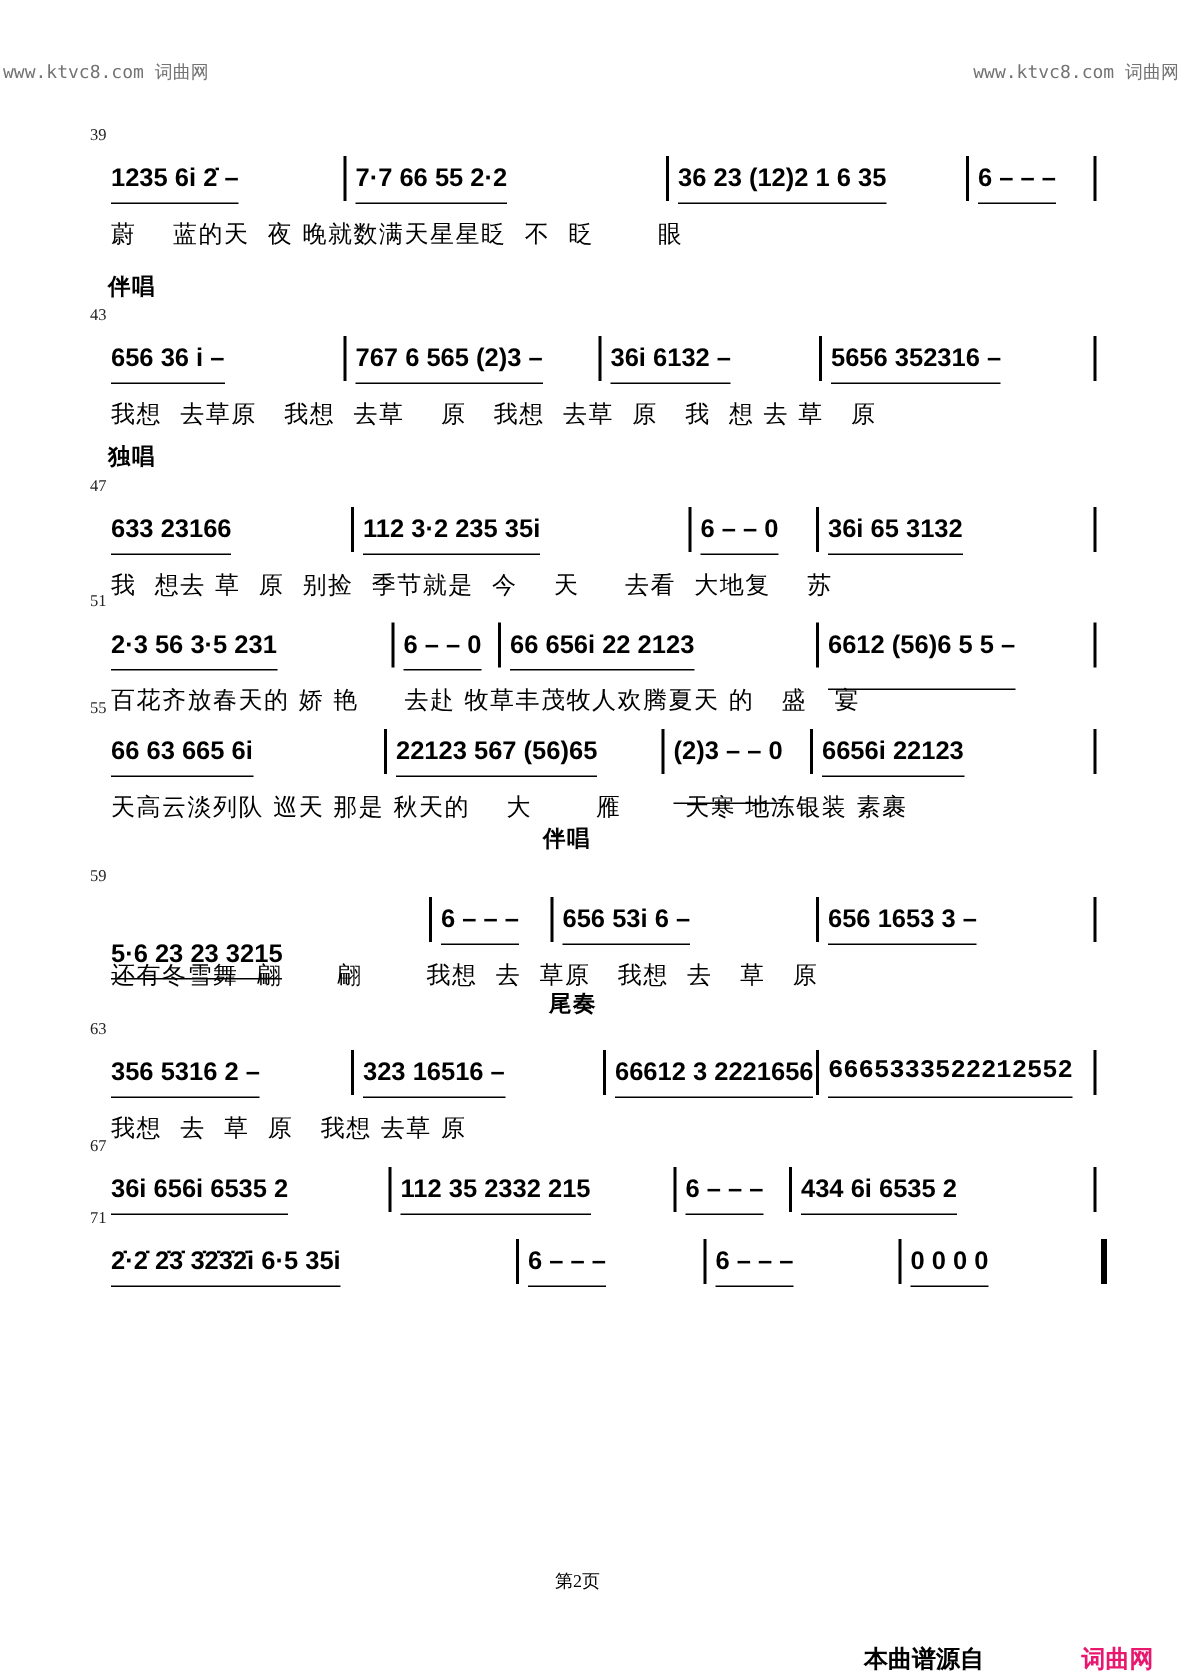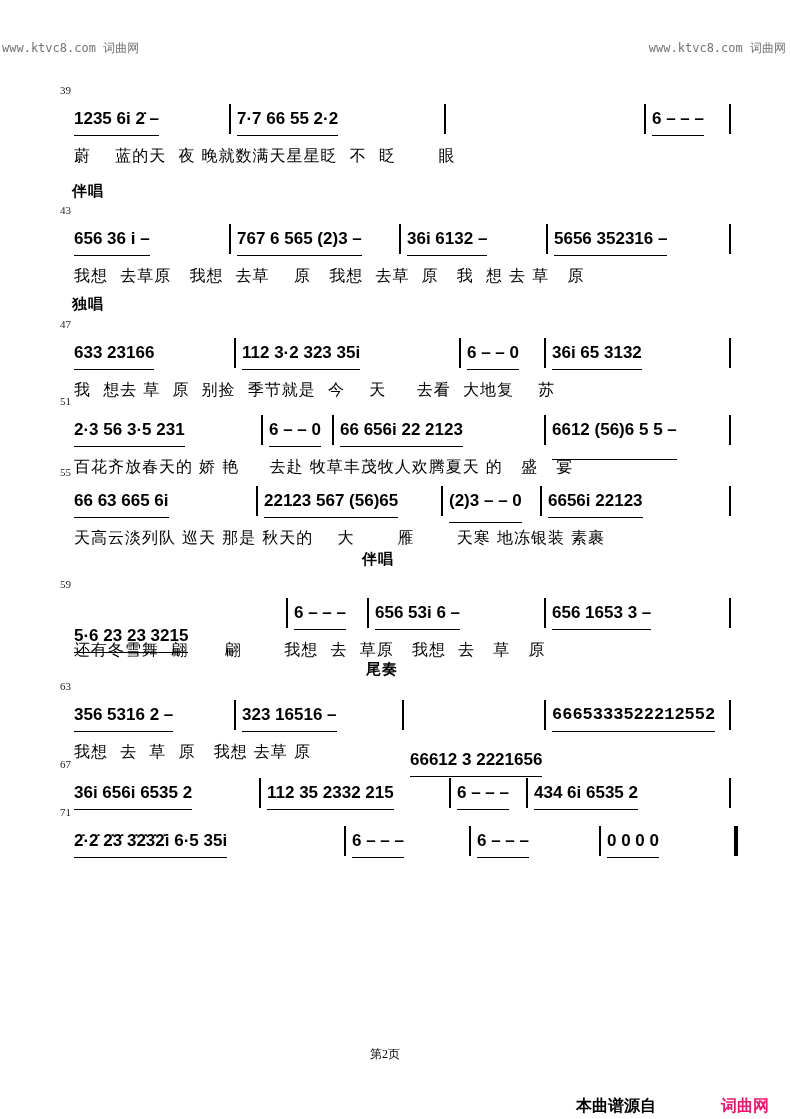--- a/index.html
+++ b/index.html
@@ -22,20 +22,21 @@
 
 <div class="wm wm-l">www.ktvc8.com 词曲网</div>
 <div class="wm wm-r">www.ktvc8.com 词曲网</div>
 
 <div id="score">
     <div class="mnum" style="top: 84px;">39</div>
     <div class="notes" style="top: 108px;">
       <div class="measure" style="left: 0px; border-bottom: 1px solid rgb(0, 0, 0); padding-bottom: 1px;">1235 6i 2̇ –</div>
       <div class="measure" style="left: 163px; border-bottom: 1px solid rgb(0, 0, 0); padding-bottom: 1px;">7·7 66 55 2·2</div>
       <div class="bar" style="left: 155px;"></div>
+      <div class="measure" style="left: 378px; border-bottom: 1px solid rgb(0, 0, 0); padding-bottom: 1px;">36 23 (12)2 1 6 35</div>
       <div class="bar" style="left: 370px;"></div>
       <div class="measure" style="left: 578px; border-bottom: 1px solid rgb(0, 0, 0); padding-bottom: 1px;">6 – – –</div>
       <div class="bar" style="left: 570px;"></div>
       <div class="bar" style="left: 655px;"></div>
     </div>
     <div class="lyr" style="top: 146px;">蔚    蓝的天  夜 晚就数满天星星眨  不  眨       眼</div>
     <div class="mnum" style="top: 204px;">43</div>
     <div class="label" style="left: 72px; top: 182px;">伴唱</div>
     <div class="notes" style="top: 228px;">
       <div class="measure" style="left: 0px; border-bottom: 1px solid rgb(0, 0, 0); padding-bottom: 1px;">656 36 i –</div>
@@ -45,21 +46,21 @@
       <div class="bar" style="left: 325px;"></div>
       <div class="measure" style="left: 480px; border-bottom: 1px solid rgb(0, 0, 0); padding-bottom: 1px;">5656 352316 –</div>
       <div class="bar" style="left: 472px;"></div>
       <div class="bar" style="left: 655px;"></div>
     </div>
     <div class="lyr" style="top: 266px;">我想  去草原   我想  去草    原   我想  去草  原   我  想 去 草   原</div>
     <div class="mnum" style="top: 318px;">47</div>
     <div class="label" style="left: 72px; top: 295px;">独唱</div>
     <div class="notes" style="top: 342px;">
       <div class="measure" style="left: 0px; border-bottom: 1px solid rgb(0, 0, 0); padding-bottom: 1px;">633 23166</div>
-      <div class="measure" style="left: 168px; border-bottom: 1px solid rgb(0, 0, 0); padding-bottom: 1px;">112 3·2 323 35i</div>
+      <div class="measure" style="left: 168px; border-bottom: 1px solid rgb(0, 0, 0); padding-bottom: 1px;">112 3·2 235 35i</div>
       <div class="bar" style="left: 160px;"></div>
       <div class="measure" style="left: 393px; border-bottom: 1px solid rgb(0, 0, 0); padding-bottom: 1px;">6 – – 0</div>
       <div class="bar" style="left: 385px;"></div>
       <div class="measure" style="left: 478px; border-bottom: 1px solid rgb(0, 0, 0); padding-bottom: 1px;">36i 65 3132</div>
       <div class="bar" style="left: 470px;"></div>
       <div class="bar" style="left: 655px;"></div>
     </div>
     <div class="lyr" style="top: 380px;">我  想去 草  原  别捡  季节就是  今    天     去看  大地复    苏</div>
     <div class="mnum" style="top: 395px;">51</div>
     <div class="notes" style="top: 419px;">
@@ -71,21 +72,21 @@
       <div class="measure" style="left: 478px; border-bottom: 1px solid rgb(0, 0, 0); padding-bottom: 14px;">6612 (56)6 5 5 –</div>
       <div class="bar" style="left: 470px;"></div>
       <div class="bar" style="left: 655px;"></div>
     </div>
     <div class="lyr" style="top: 457px;">百花齐放春天的 娇 艳     去赴 牧草丰茂牧人欢腾夏天 的   盛   宴</div>
     <div class="mnum" style="top: 466px;">55</div>
     <div class="notes" style="top: 490px;">
       <div class="measure" style="left: 0px; border-bottom: 1px solid rgb(0, 0, 0); padding-bottom: 1px;">66 63 665 6i</div>
       <div class="measure" style="left: 190px; border-bottom: 1px solid rgb(0, 0, 0); padding-bottom: 1px;">22123 567 (56)65</div>
       <div class="bar" style="left: 182px;"></div>
-      <div class="measure" style="left: 375px; border-bottom: 1px solid rgb(0, 0, 0); padding-bottom: 6px;">(2)3 – – 0</div>
+      <div class="measure" style="left: 375px; border-bottom: 1px solid rgb(0, 0, 0); padding-bottom: 19px;">(2)3 – – 0</div>
       <div class="bar" style="left: 367px;"></div>
       <div class="measure" style="left: 474px; border-bottom: 1px solid rgb(0, 0, 0); padding-bottom: 1px;">6656i 22123</div>
       <div class="bar" style="left: 466px;"></div>
       <div class="bar" style="left: 655px;"></div>
     </div>
     <div class="lyr" style="top: 528px;">天高云淡列队 巡天 那是 秋天的    大       雁       天寒 地冻银装 素裹</div>
     <div class="mnum" style="top: 578px;">59</div>
     <div class="label" style="left: 362px; top: 550px;">伴唱</div>
     <div class="notes" style="top: 602px;">
       <div class="measure" style="left: 0px; border-bottom: 1px solid rgb(0, 0, 0); padding-bottom: 1px; margin-top: 23px;">5·6 23 23 3215</div>
@@ -97,21 +98,21 @@
       <div class="bar" style="left: 470px;"></div>
       <div class="bar" style="left: 655px;"></div>
     </div>
     <div class="lyr" style="top: 640px;">还有冬雪舞  翩      翩       我想  去  草原   我想  去   草   原</div>
     <div class="mnum" style="top: 680px;">63</div>
     <div class="label" style="left: 366px; top: 660px;">尾奏</div>
     <div class="notes" style="top: 704px;">
       <div class="measure" style="left: 0px; border-bottom: 1px solid rgb(0, 0, 0); padding-bottom: 1px;">356 5316 2 –</div>
       <div class="measure" style="left: 168px; border-bottom: 1px solid rgb(0, 0, 0); padding-bottom: 1px;">323 16516 –</div>
       <div class="bar" style="left: 160px;"></div>
-      <div class="measure" style="left: 336px; border-bottom: 1px solid rgb(0, 0, 0); padding-bottom: 1px; margin-top: 45px;">66612 3 2221656</div>
+      <div class="measure" style="left: 336px; border-bottom: 1px solid rgb(0, 0, 0); padding-bottom: 1px;">66612 3 2221656</div>
       <div class="bar" style="left: 328px;"></div>
       <div class="measure" style="left: 478px; border-bottom: 1px solid rgb(0, 0, 0); padding-bottom: 1px; font-family: Liberation Mono, monospace;">6665333522212552</div>
       <div class="bar" style="left: 470px;"></div>
       <div class="bar" style="left: 655px;"></div>
     </div>
     <div class="lyr" style="top: 742px;">我想  去  草  原   我想 去草 原</div>
     <div class="mnum" style="top: 758px;">67</div>
     <div class="notes" style="top: 782px;">
       <div class="measure" style="left: 0px; border-bottom: 1px solid rgb(0, 0, 0); padding-bottom: 1px;">36i 656i 6535 2</div>
       <div class="measure" style="left: 193px; border-bottom: 1px solid rgb(0, 0, 0); padding-bottom: 1px;">112 35 2332 215</div>

